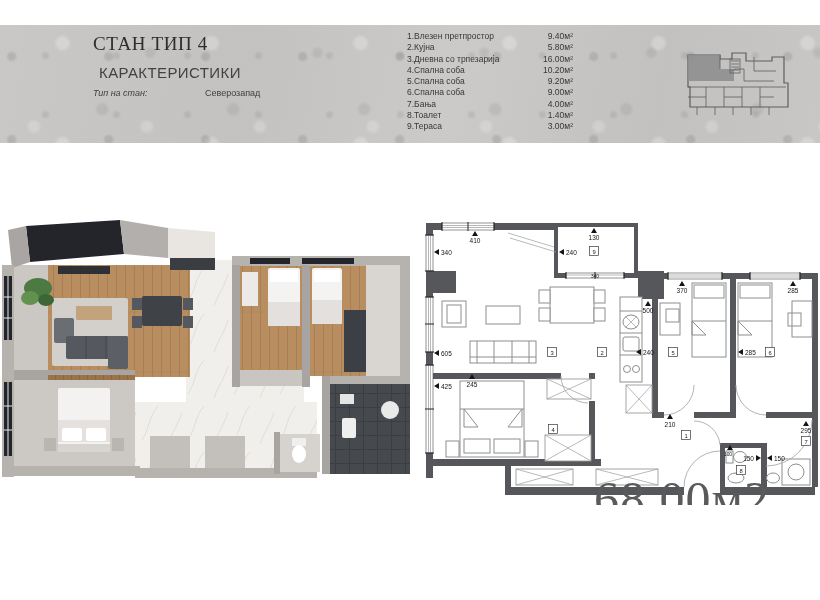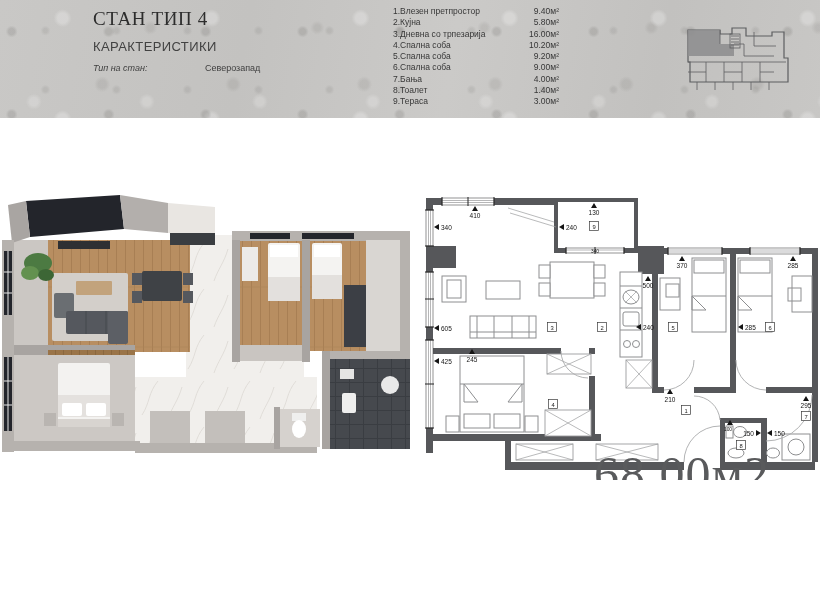--- a/index.html
+++ b/index.html
@@ -1,35 +1,35 @@
 <!DOCTYPE html>
 <html><head>
 <meta charset="utf-8">
 <style>
   html,body{margin:0;padding:0;background:#fff;}
   .page{position:relative;width:820px;height:480px;background:#fff;overflow:hidden;
-        font-family:"Liberation Sans",sans-serif;color:#3a3a3a;}
+        font-family:"Liberation Sans",sans-serif;color:#3a3a3a;margin-top:25px;}
   
   .header{position:absolute;left:0;top:0;width:820px;height:118px;
     background-color:#c7c6c4;
     background-image:
       radial-gradient(circle at 12% 38%, rgba(110,108,105,.22) 0 3px, transparent 6px),
       radial-gradient(circle at 78% 72%, rgba(120,118,114,.16) 0 4px, transparent 8px),
       radial-gradient(circle at 42% 18%, rgba(255,255,255,.25) 0 5px, transparent 9px),
       radial-gradient(circle at 64% 52%, rgba(105,103,100,.14) 0 2px, transparent 5px),
       radial-gradient(circle at 30% 80%, rgba(255,255,255,.2) 0 4px, transparent 8px),
       radial-gradient(circle at 90% 20%, rgba(115,112,108,.15) 0 3px, transparent 7px),
       linear-gradient(100deg, #c9c8c6 0%, #c3c2c0 30%, #cbcac8 55%, #c2c1bf 80%, #c8c7c5 100%);
     background-size: 97px 83px, 131px 117px, 149px 101px, 71px 59px, 113px 127px, 167px 139px, 100% 100%;}
   .title{position:absolute;left:93px;top:8px;font-family:"Liberation Serif",serif;
          font-size:19px;letter-spacing:.6px;color:#2d2d2d;}
-  .subtitle{position:absolute;left:93px;top:39px;font-size:13px;letter-spacing:.4px;color:#424242;}
+  .subtitle{position:absolute;left:99px;top:39px;font-size:15px;letter-spacing:.4px;color:#424242;}
   .specs{position:absolute;left:93px;top:61px;font-size:9px;line-height:14px;color:#3f3f3f;}
   .spec-label{display:inline-block;width:112px;font-style:italic;}
-  .room-list{position:absolute;left:393px;top:6px;width:166px;font-size:8.5px;line-height:11.3px;color:#373737;}
+  .room-list{position:absolute;left:407px;top:6px;width:166px;font-size:8.5px;line-height:11.3px;color:#373737;}
   .room-row{display:flex;justify-content:space-between;}
   .site-plan{position:absolute;left:676px;top:20px;}
   
   .plan3d{position:absolute;left:0px;top:145px;}
   .plan2d{position:absolute;left:420px;top:150px;}
   .total-area{position:absolute;right:8px;top:449px;width:260px;text-align:center;
       font-family:"Liberation Serif",serif;font-size:50px;line-height:1;color:#595a5c;letter-spacing:1px;}
   
   .wall{fill:#56575a}
   .furn{fill:#fff;stroke:#8d8e90;stroke-width:1}

